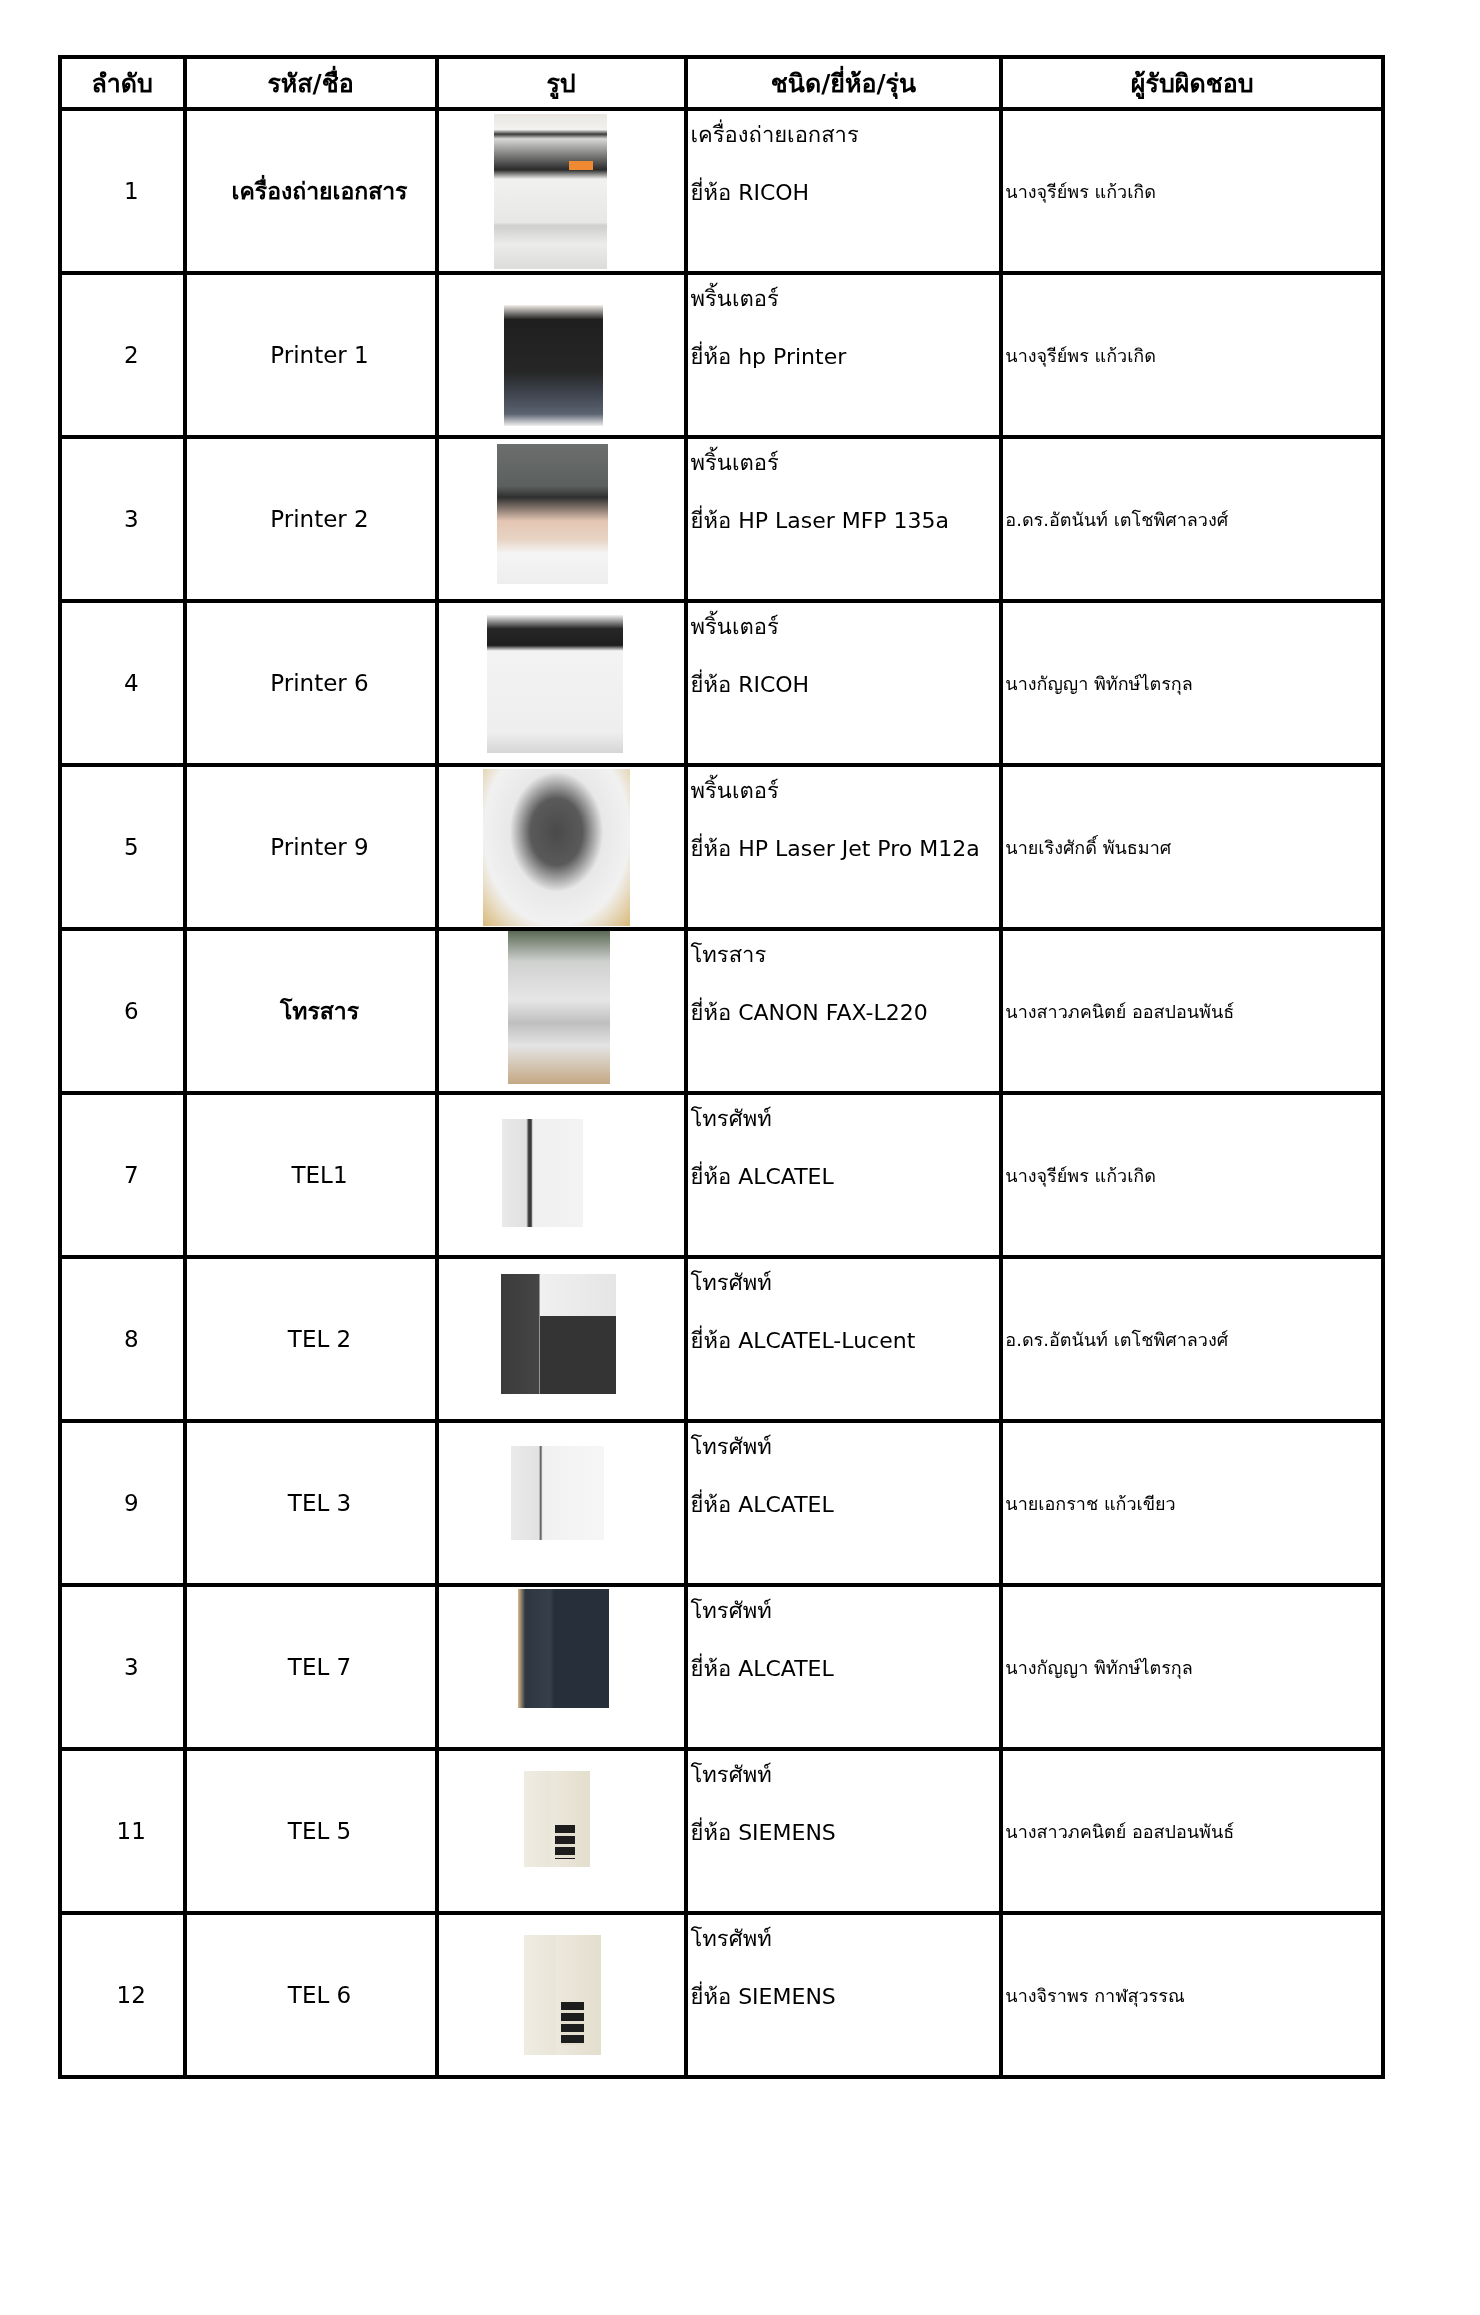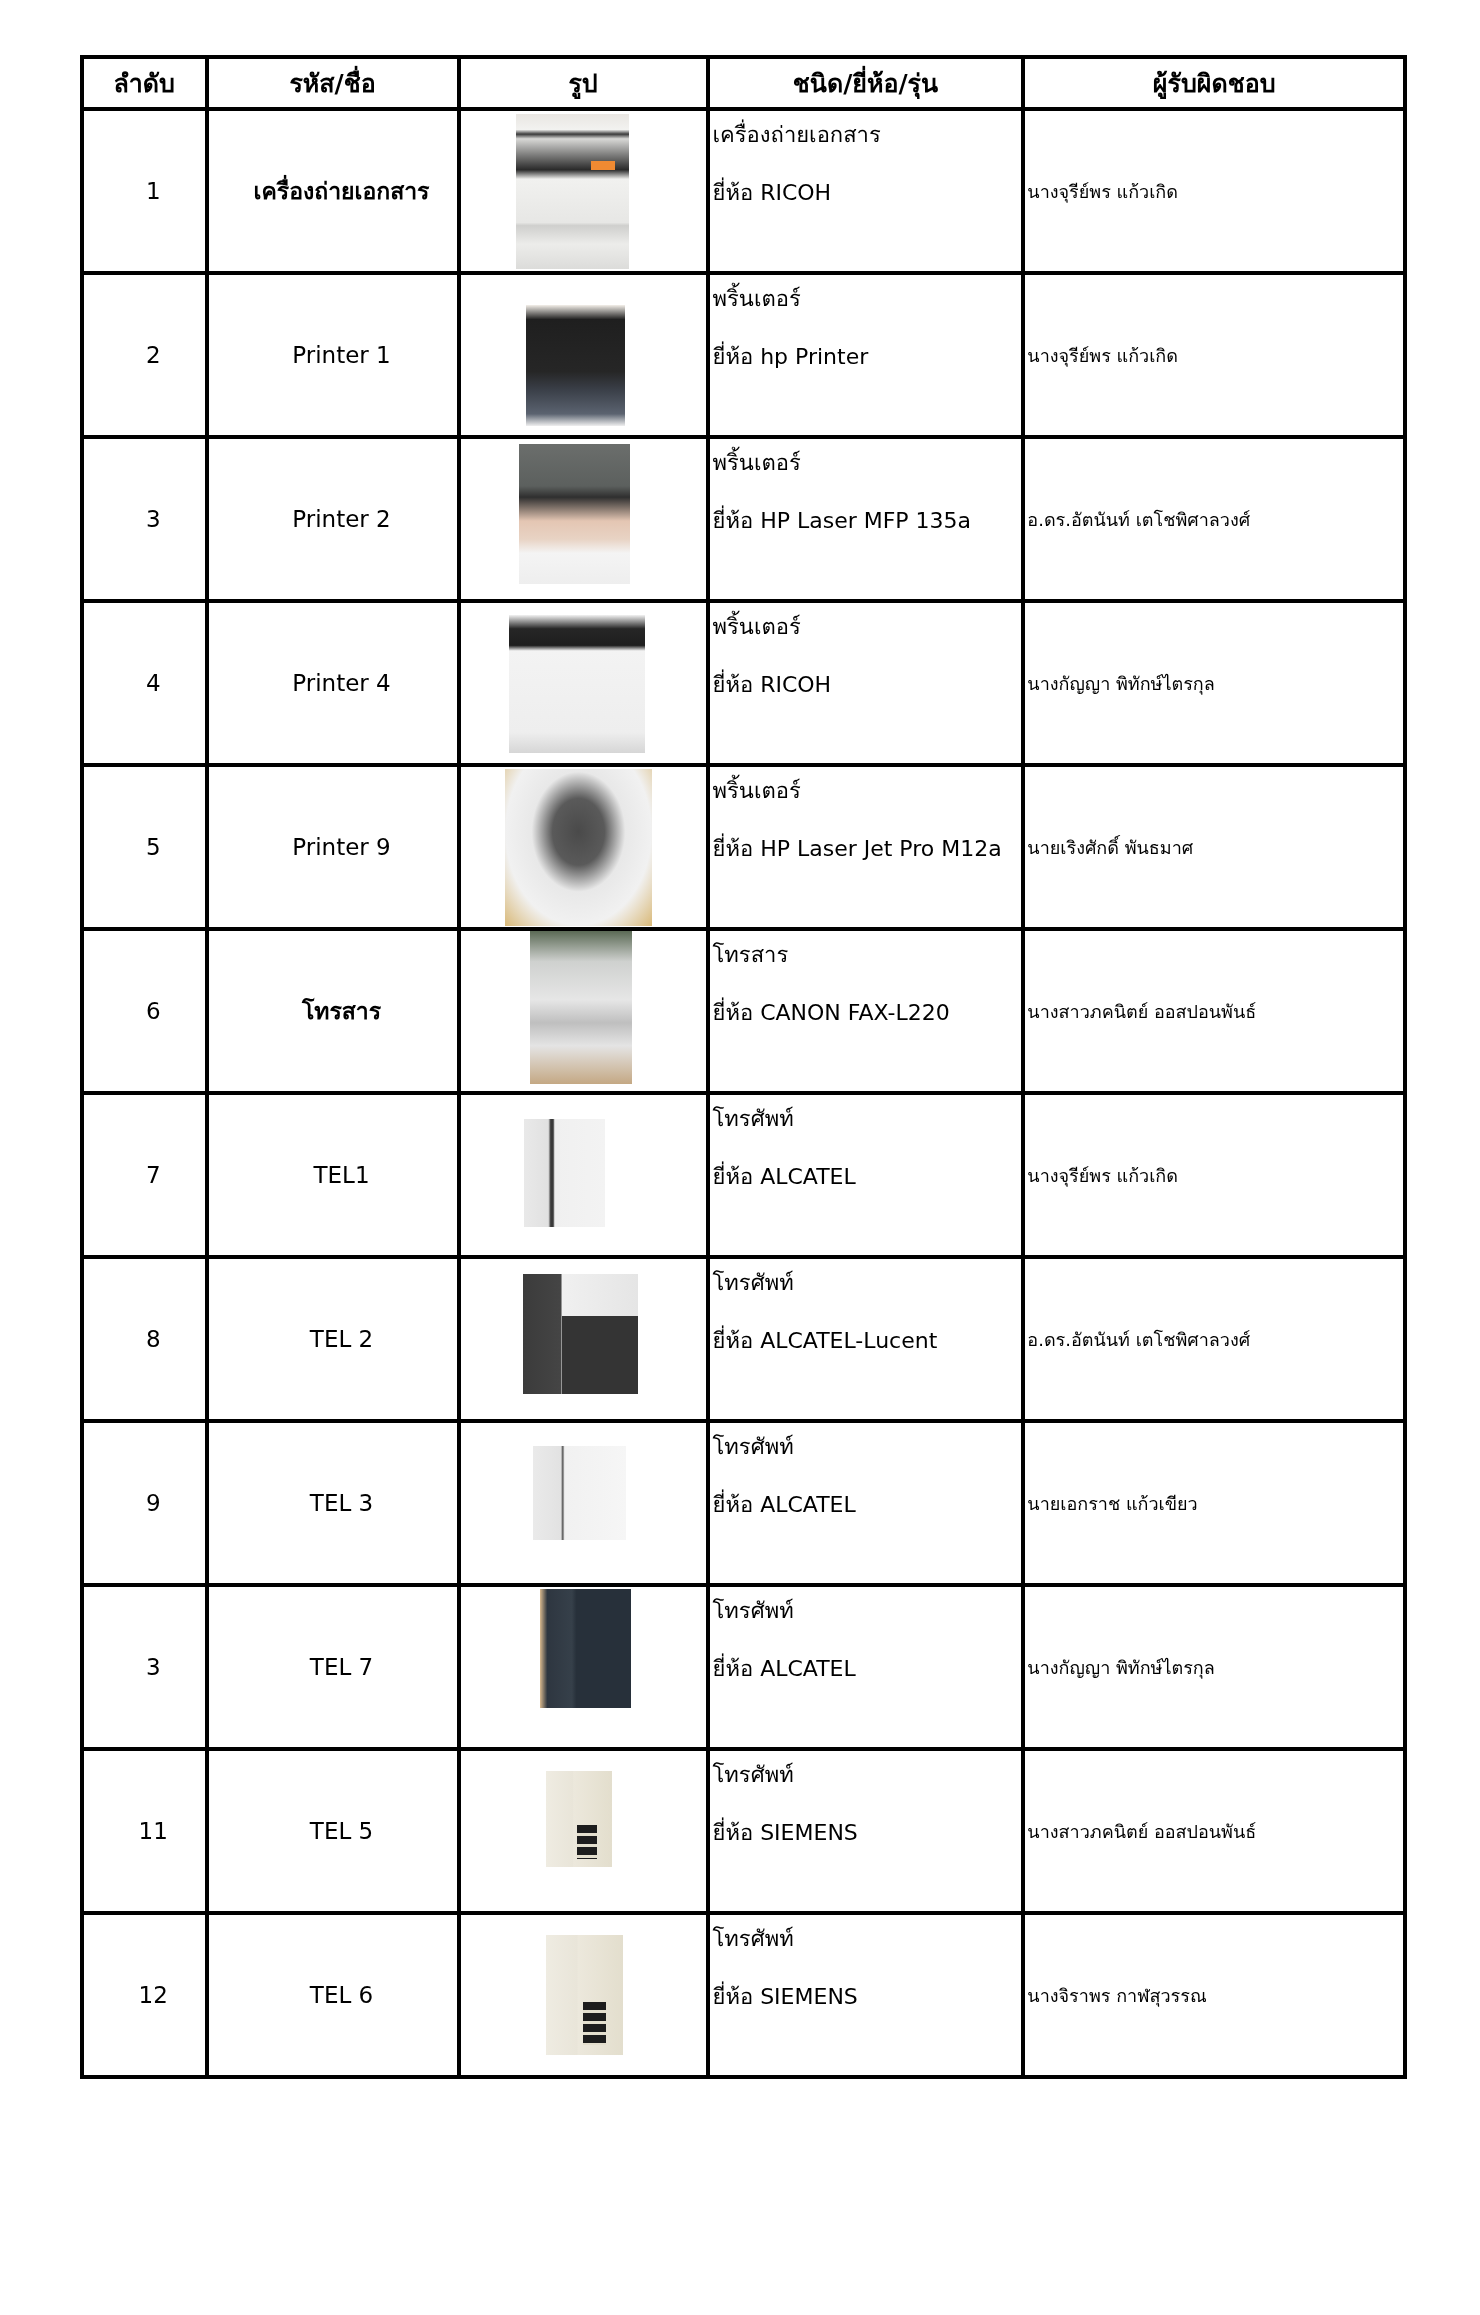--- a/index.html
+++ b/index.html
@@ -1,18 +1,18 @@
 <!DOCTYPE html>
 <html><head>
 <meta charset="utf-8">
 <style>
   html, body { margin: 0; padding: 0; background: #ffffff; }
   body { width: 1480px; height: 2315px; position: relative; overflow: hidden;
          font-family: "DejaVu Sans", "Liberation Sans", sans-serif; color: #000; }
-  .tbl { position: absolute; left: 80px; top: 55px; width: 1327px; border-collapse: collapse; table-layout: fixed; border-radius: 13px; }
+  .tbl { position: absolute; left: 58px; top: 55px; width: 1327px; border-collapse: collapse; table-layout: fixed; border-radius: 13px; }
   .tbl td, .tbl th { border: 4px solid #000; padding: 0; vertical-align: middle; position: relative; }
   .tbl th { height: 48px; font-size: 25px; font-weight: bold; text-align: center; }
   .tbl td { height: 160px; padding-left: 18px; }
   .c1 { width: 123px; } .c2 { width: 249px; } .c3 { width: 246px; } .c4 { width: 312px; } .c5 { width: 377px; }
   .num { text-align: center; font-size: 23px; }
   .code { text-align: center; font-size: 23px; }
   .code.thai { font-weight: bold; }
   .pic { text-align: center; }
   .spec { font-size: 22px; }
   .spec .l1 { position: absolute; left: 3px; top: 6px; white-space: nowrap; }
@@ -87,21 +87,21 @@
           <span class="photo ph-hp2" style="left:58px;top:5px;width:111px;height:140px;"></span>
         </td>
       <td class="spec">
           <span class="l1">พริ้นเตอร์</span>
           <span class="l2">ยี่ห้อ HP Laser MFP 135a</span>
         </td>
       <td class="owner">อ.ดร.อัตนันท์  เตโชพิศาลวงศ์</td>
     </tr>
     <tr>
       <td class="num">4</td>
-      <td class="code">Printer 4</td>
+      <td class="code">Printer 6</td>
       <td class="pic">
           <span class="photo ph-ricoh" style="left:48px;top:12px;width:136px;height:138px;"></span>
         </td>
       <td class="spec">
           <span class="l1">พริ้นเตอร์</span>
           <span class="l2">ยี่ห้อ RICOH</span>
         </td>
       <td class="owner">นางกัญญา  พิทักษ์ไตรกุล</td>
     </tr>
     <tr>

